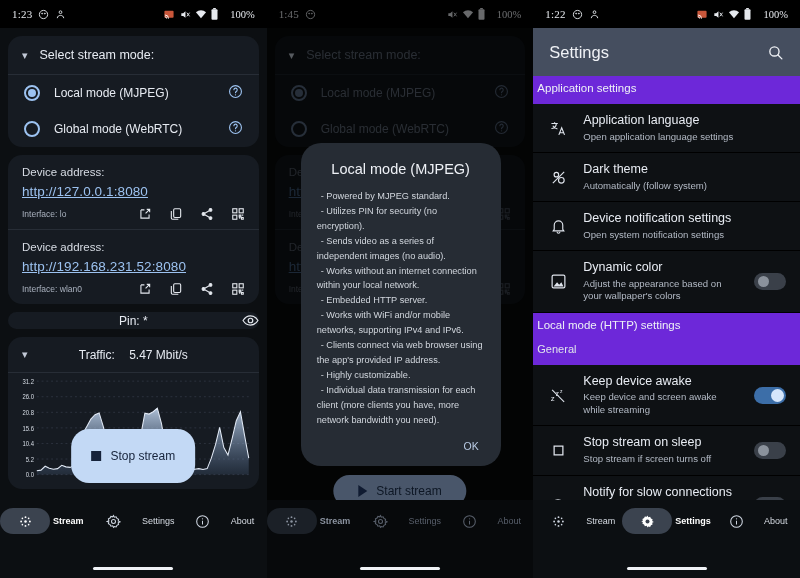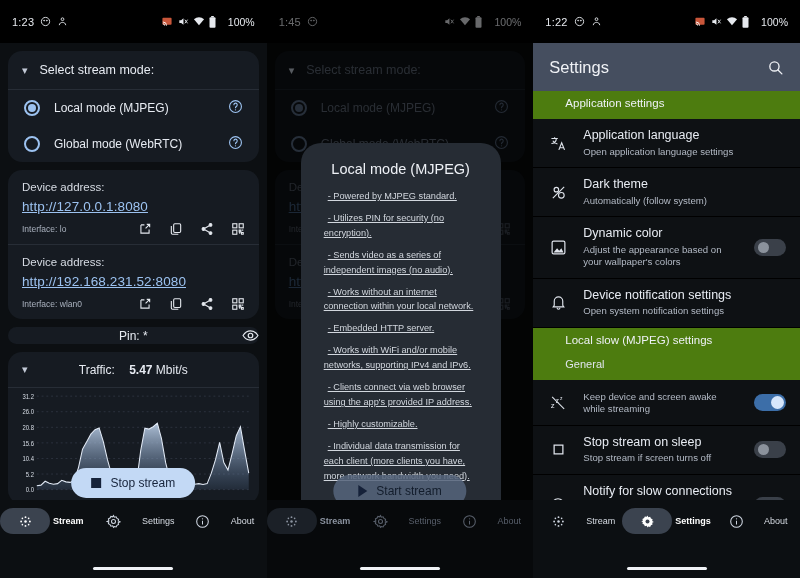--- a/index.html
+++ b/index.html
@@ -9,23 +9,24 @@
     overflow: hidden;
     font-family: "Liberation Sans", sans-serif;
   }
   .screens { display: flex; width: 800px; height: 578px; }
   .phone { position: relative; width: 266.66px; height: 578px; background: #0c0f12; overflow: hidden; }
   .phone.p2 { background: #07090b; }
   .phone.p3 { background: #0e1013; }
 
   
   .statusbar {
-    height: 43px; display: flex; align-items: center;
+    height: 28px; display: flex; align-items: center;
     padding: 0 12px; color: #e6e9ee; font-size: 10.5px;
     background: #000;
+    font-family: Liberation Serif, serif;
   }
   .sb-left { display: flex; align-items: center; gap: 6px; }
   .sb-right { margin-left: auto; display: flex; align-items: center; gap: 4px; }
   .sb-time { font-size: 11px; font-weight: 500; letter-spacing: .2px; }
   .sb-ico { display: inline-block; line-height: 0; }
   .sb-pct { font-size: 10.5px; font-weight: 500; margin-left: 8px; }
 
   
   .card {
     margin: 8px; border-radius: 14px; background: #161b22;
@@ -85,27 +86,27 @@
 
   
   .traffic-head {
     display: flex; align-items: center; padding: 11px 14px; position: relative;
   }
   .traffic-head .chev { color: #c2c9d6; font-size: 11px; }
   .traffic-title {
     position: absolute; left: 0; right: 0; text-align: center;
     color: #e7ebf2; font-size: 12px;
   }
-  .traffic-title b { font-weight: 700; padding-left: 11px; }
+  .traffic-title b { font-weight: 400; padding-left: 11px; }
   .chart-wrap { position: relative; height: 108px; padding: 4px 8px 4px 4px; }
   .chart-svg { display: block; width: 100%; height: 100%; }
   .stop-btn {
     position: absolute; left: 50%; bottom: 6px; transform: translateX(-50%);
     background: #c3d9f5; color: #16233a; border-radius: 18px;
-    padding: 8px 20px; display: flex; align-items: center; gap: 9px;
+    padding: 20px 20px; display: flex; align-items: center; gap: 9px;
     font-size: 12px; font-weight: 500; white-space: nowrap;
   }
   .stop-square { width: 10px; height: 10px; background: #16233a; }
 
   
   .start-btn {
     position: absolute; left: 50%; top: 475px; transform: translateX(-50%);
     background: #56657c; color: #0f1a2a; border-radius: 18px;
     padding: 9px 25px; display: flex; align-items: center; gap: 9px;
     font-size: 12px; font-weight: 500; white-space: nowrap; opacity: .85;
@@ -117,34 +118,34 @@
   .scrim { position: absolute; inset: 0; background: rgba(0,0,0,.55); }
   .dialog {
     position: absolute; left: 34px; top: 143px; width: 200px;
     background: #262c34; border-radius: 20px; padding: 18px 16px 10px 16px;
     box-sizing: border-box;
   }
   .dlg-title {
     color: #eef1f6; font-size: 14.5px; text-align: center; margin-bottom: 12px;
   }
   .dlg-body { color: #d2d7de; font-size: 9.2px; line-height: 1.62; }
-  .dlg-body p { margin: 7px; text-indent: 4px; text-decoration: underline; }
+  .dlg-body p { margin: 0; text-indent: 4px; }
   .dlg-ok {
     text-align: right; color: #b9cbe4; font-size: 10.5px;
     padding: 12px 6px 4px 0; font-weight: 500;
   }
 
   
   .set-appbar {
     background: #454e5f; height: 48px; display: flex; align-items: center;
     padding: 0 16px; color: #f0f2f6;
   }
   .set-title { font-size: 16.5px; }
   .set-search { margin-left: auto; line-height: 0; }
-  .sec-head { background: #4d7c0f; color: #eef1f6; font-size: 11.5px; padding: 6px 16px 10px 32px; }
+  .sec-head { background: #6d28d9; color: #eef1f6; font-size: 11.5px; padding: 6px 16px 10px 4px; }
   .sec-head.sub { font-size: 11px; padding-top: 2px; color: #dfe4ec; }
   .set-row {
     display: flex; align-items: center; gap: 14px;
     padding: 9px 14px; background: #0e1114; border-bottom: 1px solid #000;
   }
   .set-ico { width: 22px; flex: 0 0 22px; color: #dfe4ec; line-height: 0; text-align: center; }
   .set-txt { flex: 1; min-width: 0; }
   .set-name { color: #e8ecf3; font-size: 12.5px; line-height: 1.25; }
   .set-desc { color: #b3bac5; font-size: 9.6px; line-height: 1.3; margin-top: 2px; }
   .switch {
@@ -686,52 +687,53 @@
               <circle cx="9" cy="8" r="3.2"></circle>
               <path d="M4 20L20 4"></path>
               <path d="M16 20a4 4 0 100-8 4 4 0 000 8z"></path>
             </svg></div>
           <div class="set-txt">
             <div class="set-name">Dark theme</div>
             <div class="set-desc">Automatically (follow system)</div>
           </div>
         </div>
         <div class="set-row">
+          <div class="set-ico"><svg width="17" height="17" viewBox="0 0 24 24" fill="none" stroke="currentColor" stroke-width="1.6">
+              <path d="M6 16V10a6 6 0 1112 0v6l1.5 2.2H4.5L6 16z"></path>
+              <path d="M10 19.5a2 2 0 004 0"></path>
+            </svg></div>
+          <div class="set-txt">
+            <div class="set-name">Device notification settings</div>
+            <div class="set-desc">Open system notification settings</div>
+          </div>
+        </div>
+        <div class="set-row">
           <div class="set-ico"><svg width="17" height="17" viewBox="0 0 24 24" fill="none" stroke="currentColor" stroke-width="1.7">
               <rect x="3" y="3" width="18" height="18" rx="2"></rect>
               <path d="M5 19l5-6 3 3.5L16 13l3 6z" fill="currentColor" stroke="none"></path>
             </svg></div>
           <div class="set-txt">
             <div class="set-name">Dynamic color</div>
             <div class="set-desc">Adjust the appearance based on your wallpaper's colors</div>
           </div>
           <div class="switch">
             <div class="knob"></div>
           </div>
         </div>
-        <div class="set-row">
-          <div class="set-ico"><svg width="17" height="17" viewBox="0 0 24 24" fill="none" stroke="currentColor" stroke-width="1.6">
-              <path d="M6 16V10a6 6 0 1112 0v6l1.5 2.2H4.5L6 16z"></path>
-              <path d="M10 19.5a2 2 0 004 0"></path>
-            </svg></div>
-          <div class="set-txt">
-            <div class="set-name">Device notification settings</div>
-            <div class="set-desc">Open system notification settings</div>
-          </div>
-        </div>
-        <div class="sec-head">Local slow (MJPEG) settings</div>
+        <div class="sec-head">Local mode (HTTP) settings</div>
         <div class="sec-head sub">General</div>
         <div class="set-row">
           <div class="set-ico"><svg width="17" height="17" viewBox="0 0 24 24" fill="none" stroke="currentColor" stroke-width="1.6">
               <text x="1" y="20" font-size="11" fill="currentColor" stroke="none" font-family="sans-serif">z</text>
               <text x="8" y="13" font-size="9" fill="currentColor" stroke="none" font-family="sans-serif">z</text>
               <text x="14" y="8" font-size="7" fill="currentColor" stroke="none" font-family="sans-serif">z</text>
               <path d="M3 4l17 17" stroke-width="1.5"></path>
             </svg></div>
           <div class="set-txt">
+            <div class="set-name">Keep device awake</div>
             <div class="set-desc">Keep device and screen awake while streaming</div>
           </div>
           <div class="switch on">
             <div class="knob"></div>
           </div>
         </div>
         <div class="set-row">
           <div class="set-ico"><svg width="15" height="15" viewBox="0 0 24 24" fill="none" stroke="currentColor" stroke-width="2">
               <rect x="5" y="5" width="14" height="14"></rect>
             </svg></div>

